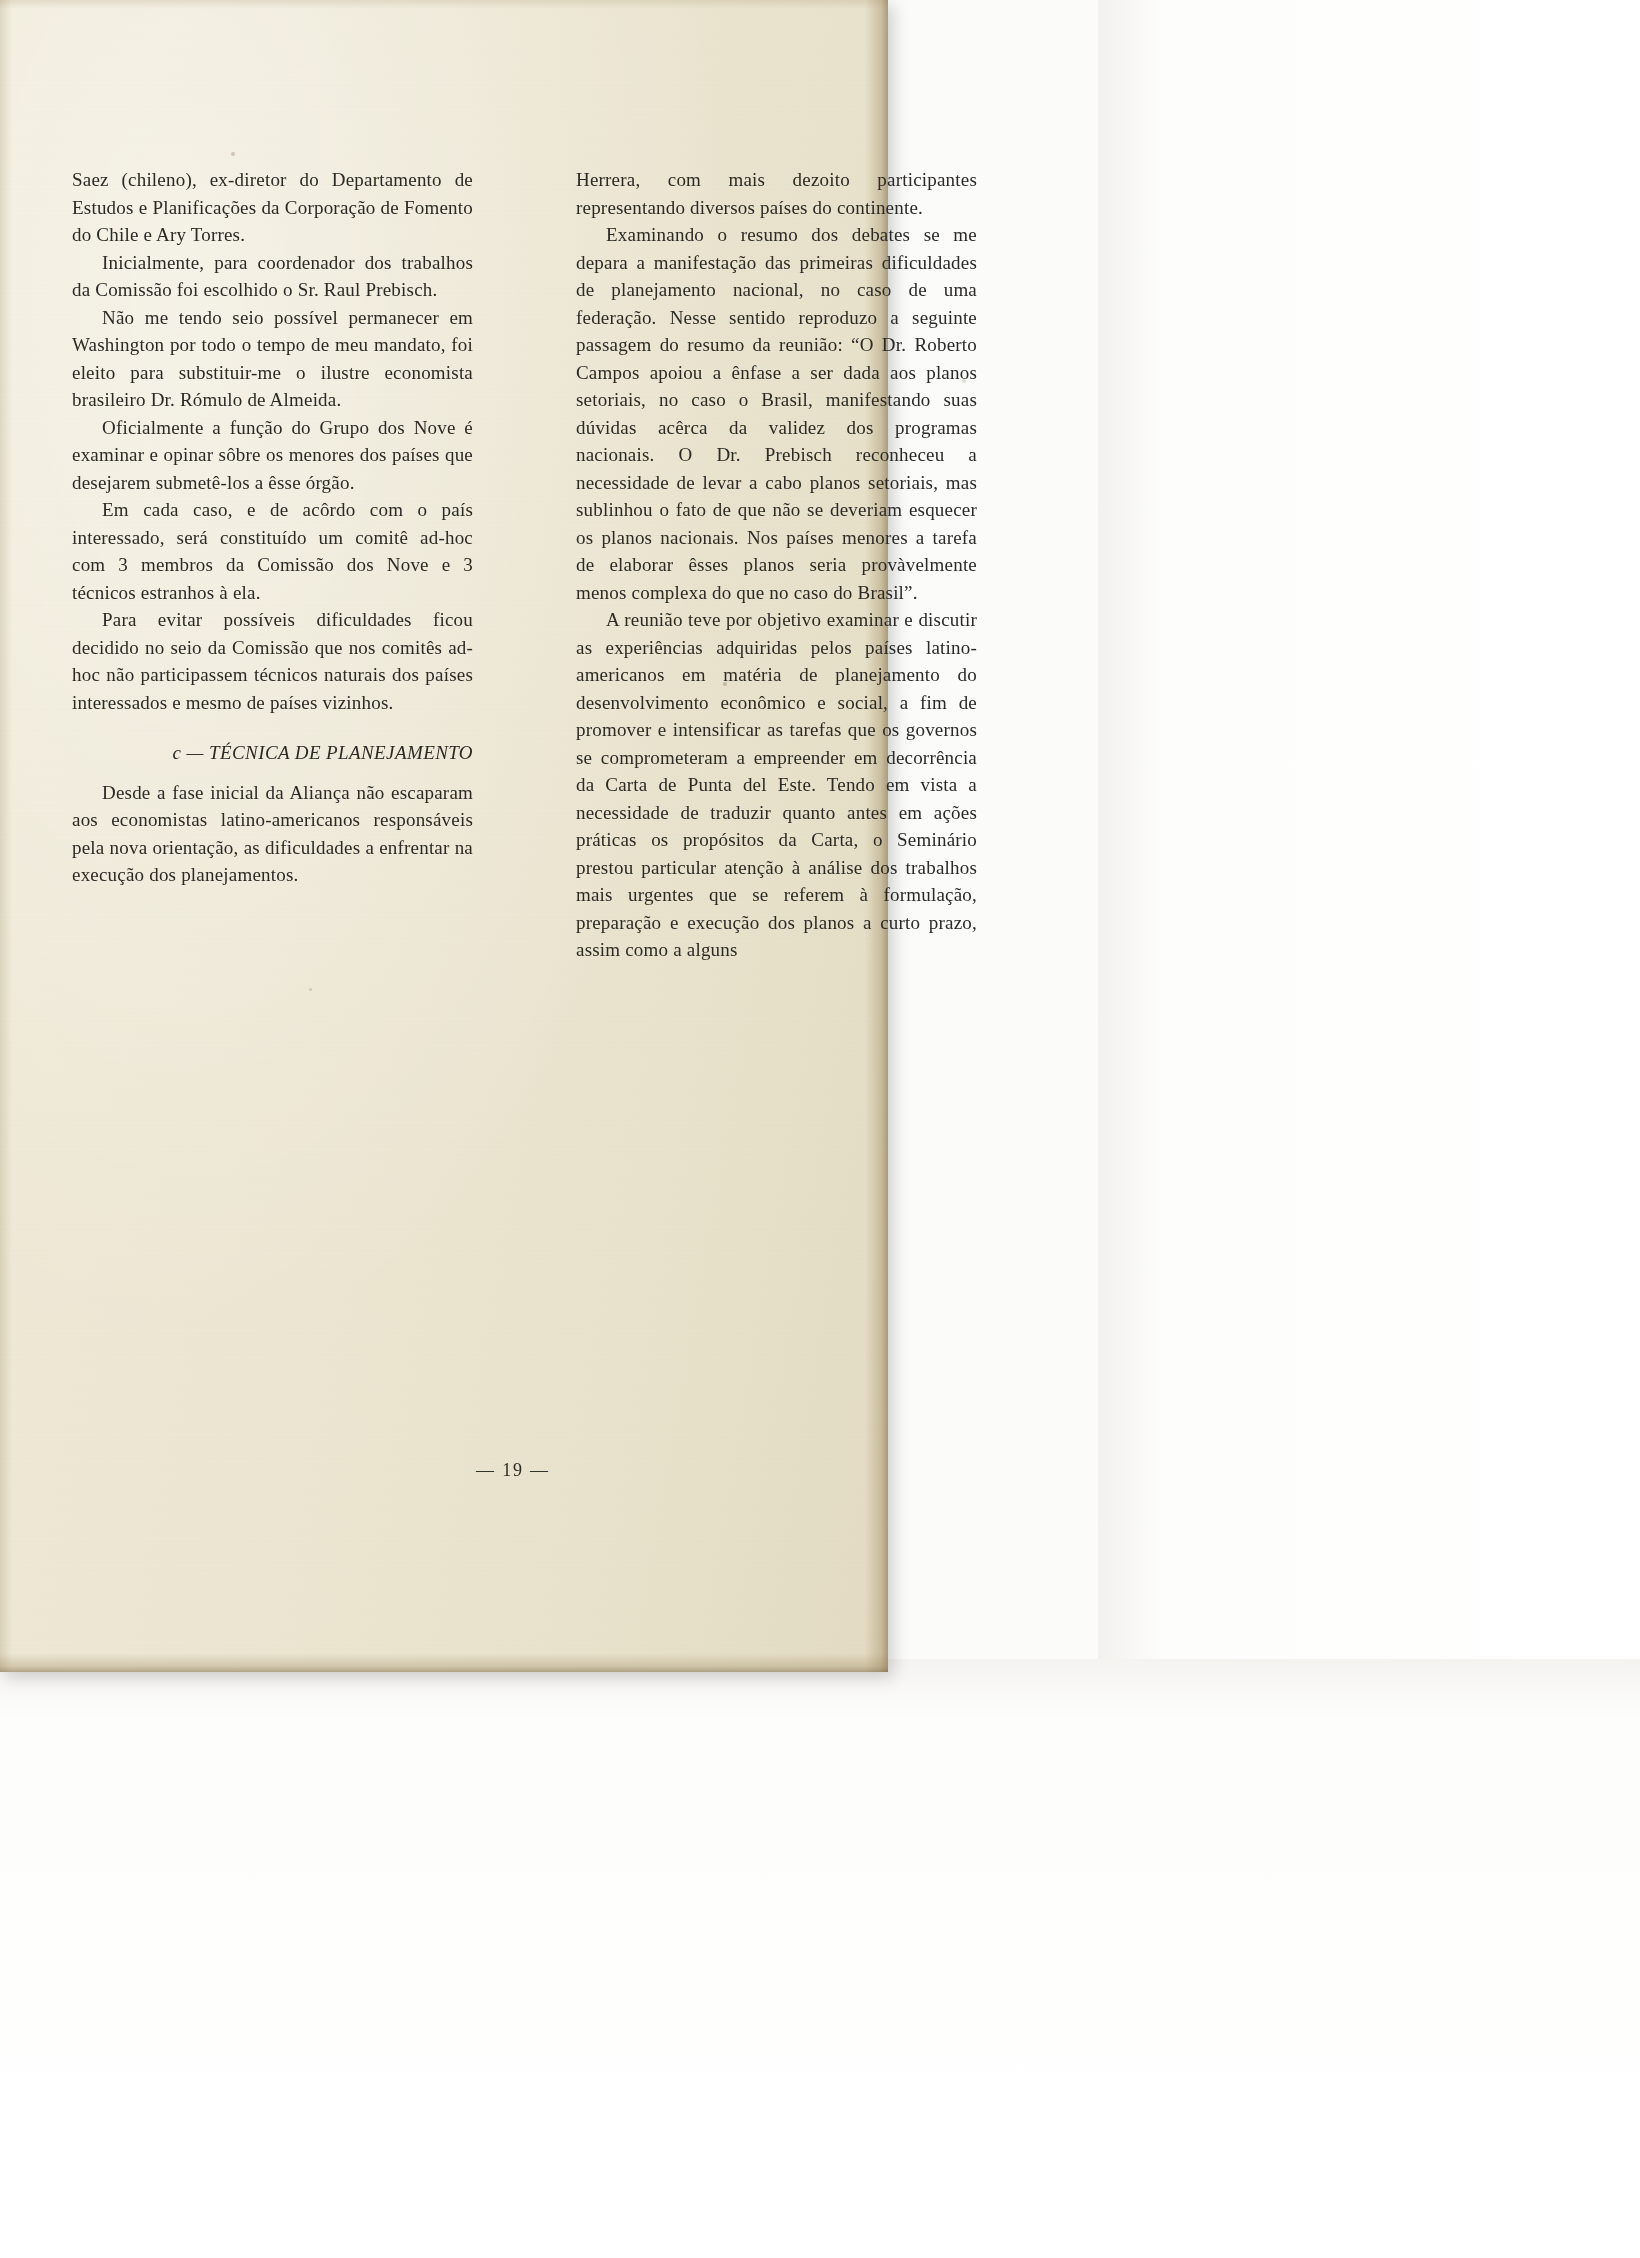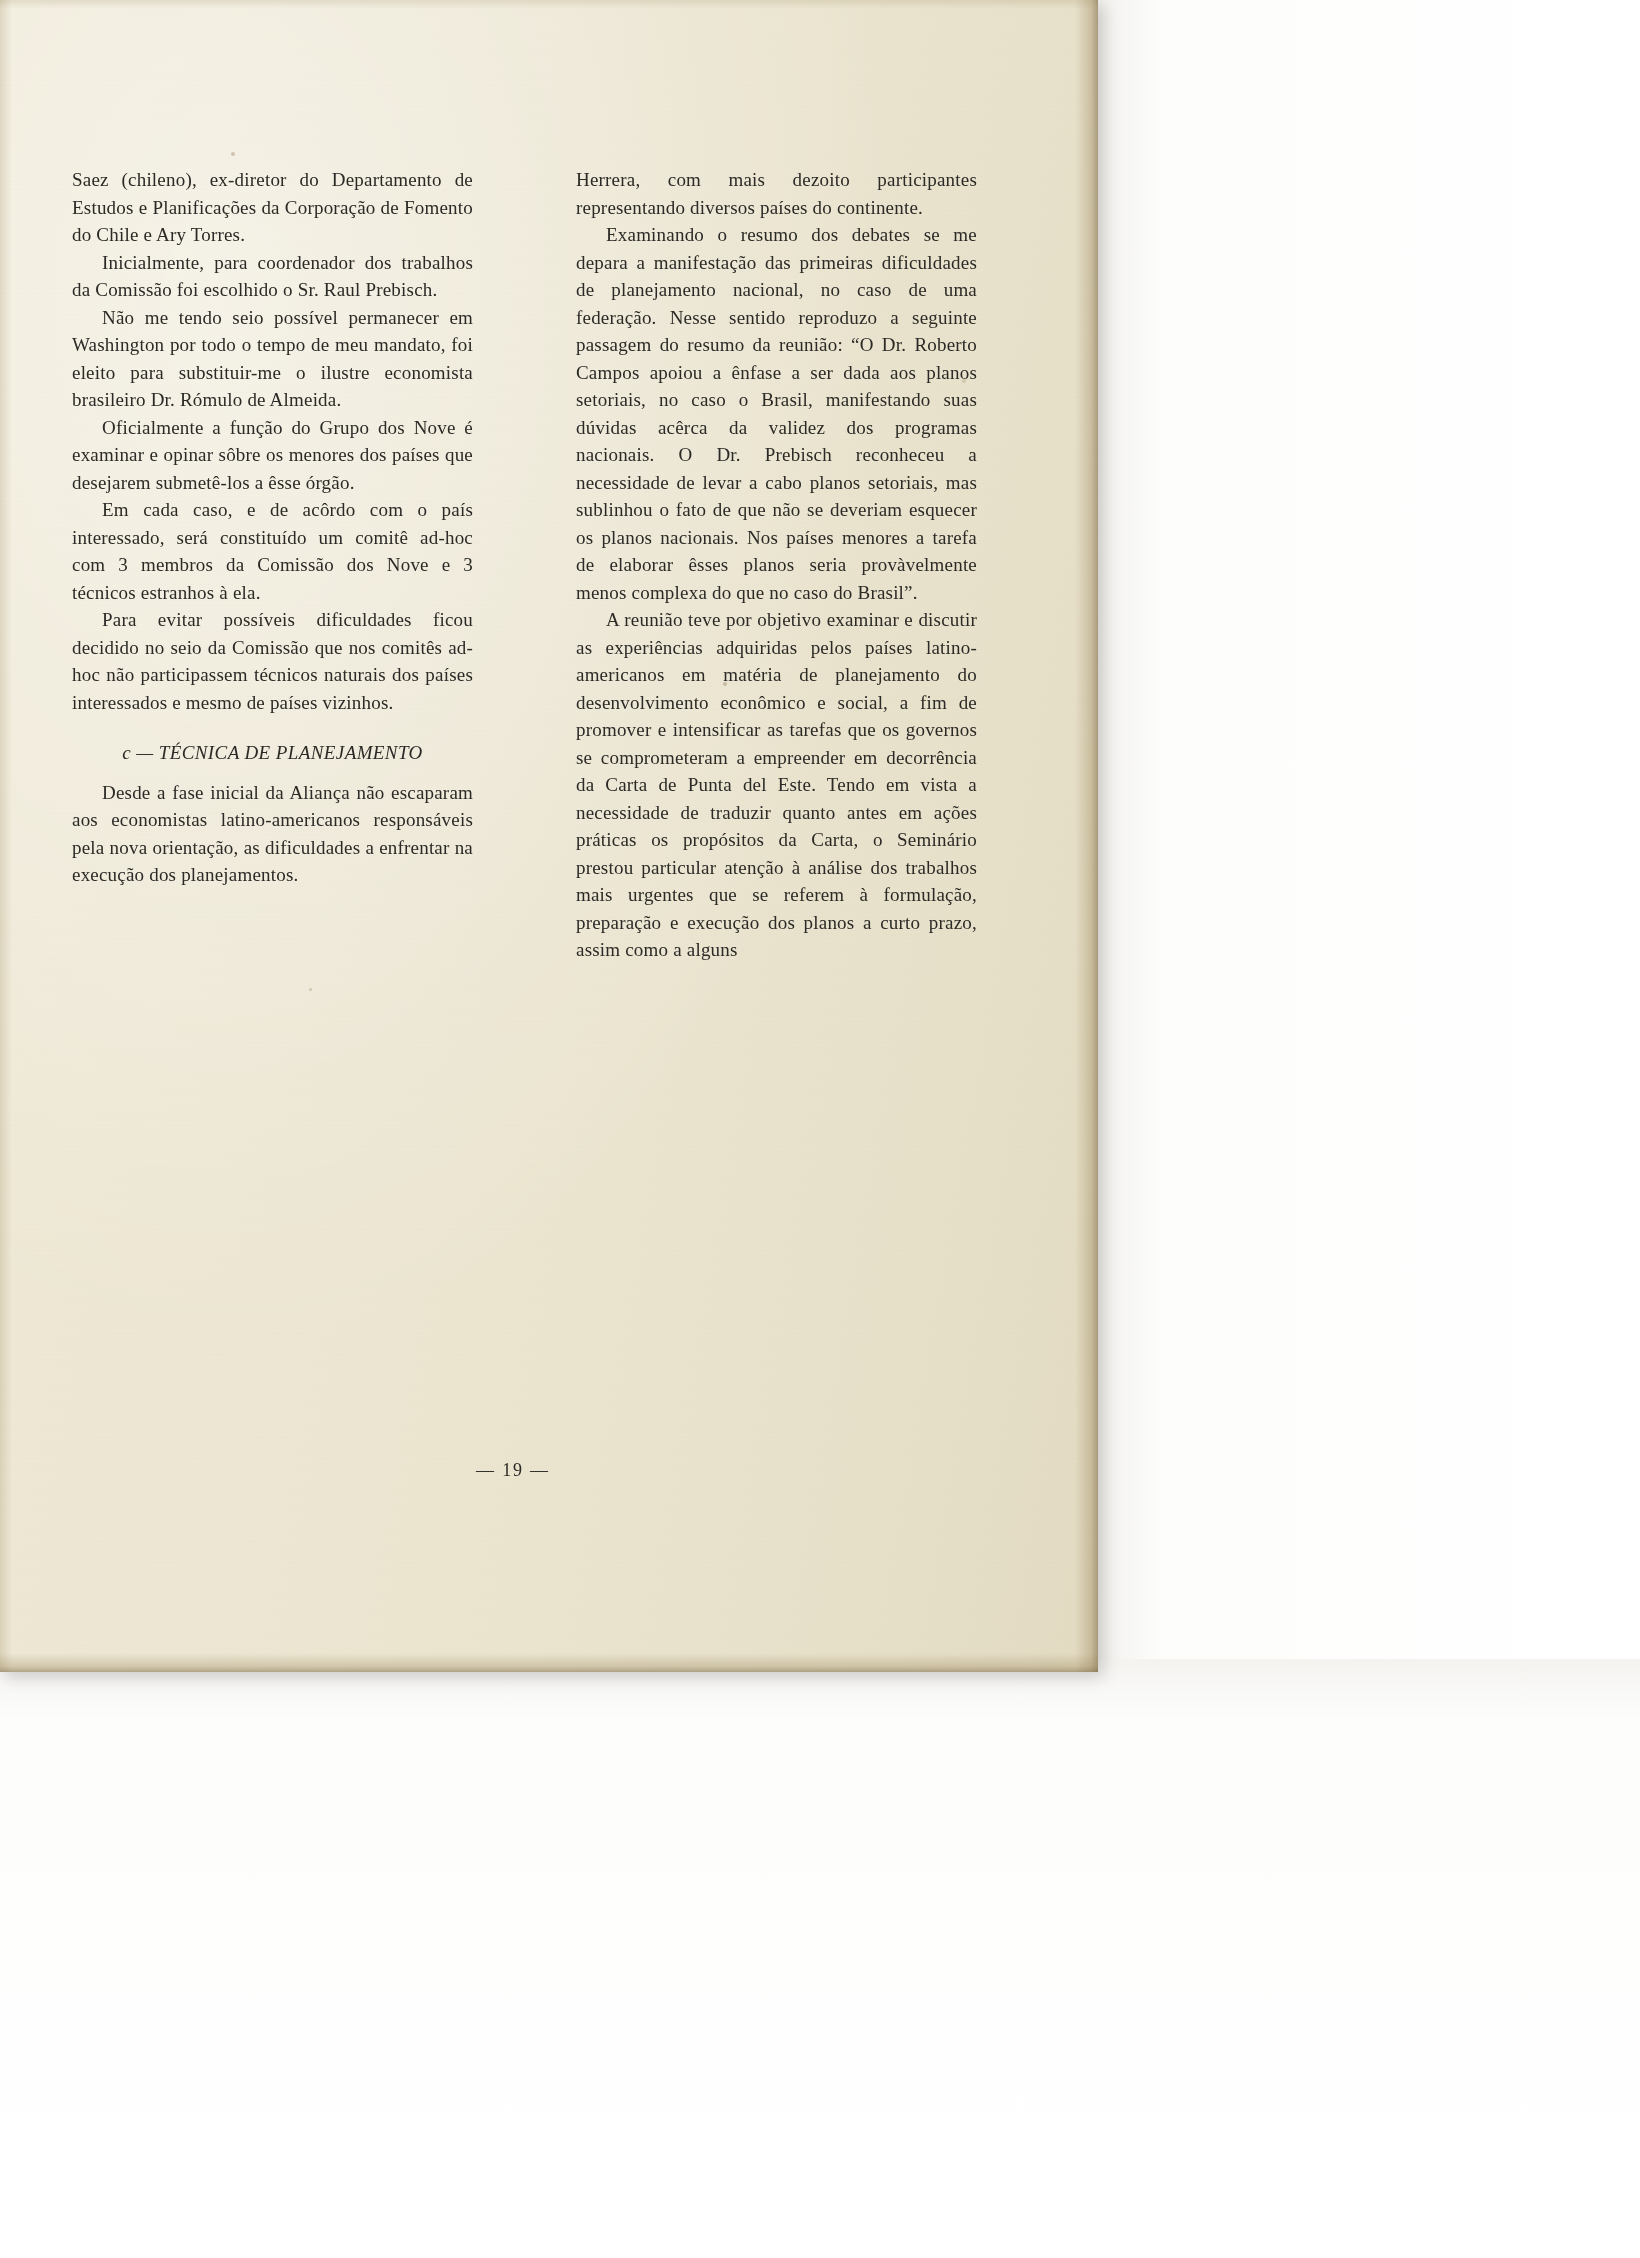--- a/index.html
+++ b/index.html
@@ -32,21 +32,21 @@
     position: absolute;
     left: 0; right: 0; top: 1659px; bottom: 0;
     background: linear-gradient(180deg, #f4f3f0 0%, #fdfdfc 10%, #ffffff 100%);
   }
 
   
   #page {
     position: absolute;
     left: 0px;
     top: 0px;
-    width: 1098px;
+    width: 888px;
     height: 1672px;
     background:
       radial-gradient(ellipse at 20% 18%, rgba(255,255,255,0.45) 0%, rgba(255,255,255,0) 55%),
       linear-gradient(100deg, #efe9d6 0%, #ece6d2 35%, #eae4cf 60%, #e6dfc8 85%, #e2dac1 100%);
     box-shadow: 5.3px 5.3px 16px rgba(0,0,0,0.18);
   }
   
   #page-edge-right {
     position: absolute;
     right: 0; top: 0; width: 23px; height: 100%;
@@ -102,21 +102,21 @@
     text-align: justify;
   }
   .para.noindent { text-indent: 0; }
 
   .section-head {
     margin: 23px 0 12.4px 0;
     font-style: italic;
     font-size: 19px;
     letter-spacing: 0.4px;
     text-indent: 0;
-    text-align: center;
+    text-align: right;
   }
   .section-head .marker { font-style: italic; }
 
   #page-number {
     position: absolute;
     left: 72px;
     top: 1460px;
     width: 882px;
     text-align: center;
     font-size: 18px;

